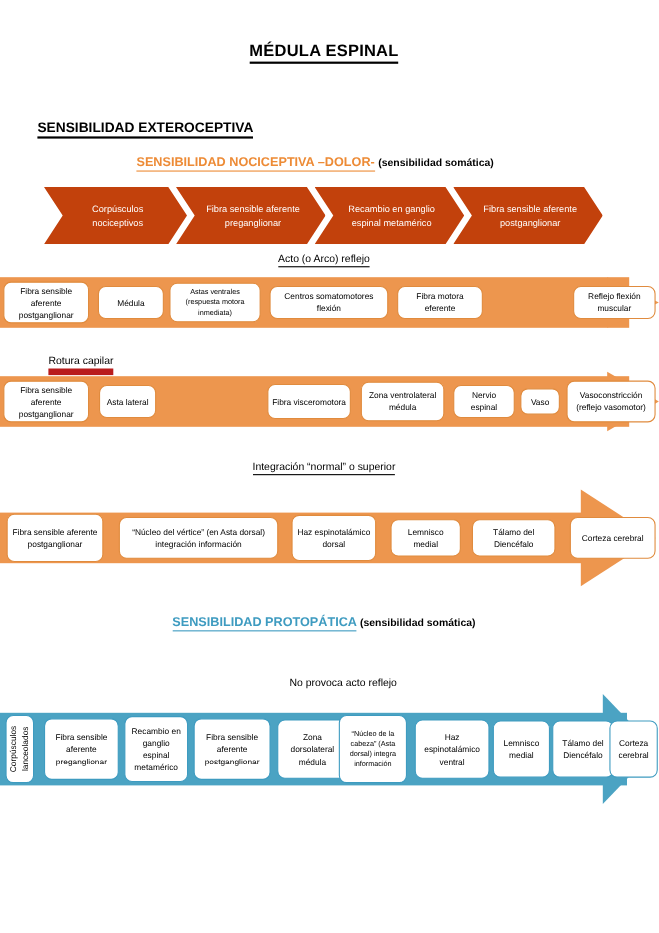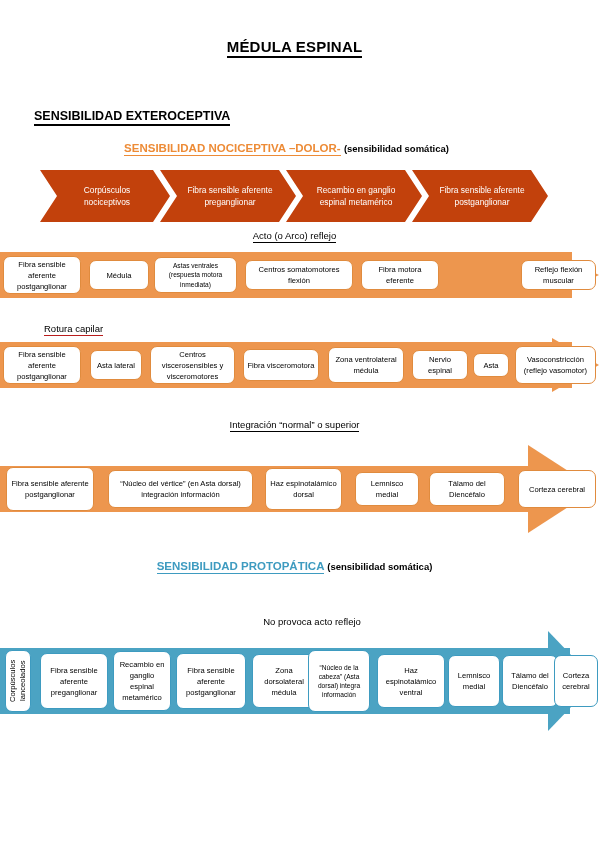--- a/index.html
+++ b/index.html
@@ -45,21 +45,21 @@
 
   .sub-center{
     position:absolute;left:0;right:0;text-align:center;
     font-size:9.5px;color:#000;
   }
   .sub-center.u span{border-bottom:1px solid #000;padding-bottom:1px;}
 
   .sub-left{
     position:absolute;font-size:9.5px;color:#000;
   }
-  .sub-left span{border-bottom:1px solid #b91c1c;padding-bottom:1px;}
+  .sub-left span{border-bottom:6px solid #b91c1c;padding-bottom:1px;}
 
   
   .chev-row{position:absolute;left:40px;top:170px;height:52px;}
   .chev{
     position:absolute;top:0;height:52px;
     background:#c2410c;
     display:flex;align-items:center;justify-content:center;
     color:#ffffff;font-size:8.4px;line-height:1.45;text-align:center;
     clip-path:polygon(0 0, calc(100% - 17px) 0, 100% 50%, calc(100% - 17px) 100%, 0 100%, 17px 50%);
     padding:0 16px 0 20px;box-sizing:border-box;
@@ -167,34 +167,31 @@
   <div class="band orange" style="left:0px;top:342px;width:599px;height:46px;">
     <div class="bar" style="width:572px;"></div>
     <div class="head" style="left:552px;border-top:27px solid transparent;border-bottom:27px solid transparent;border-left:47px solid #ED964E;"></div>
 
     <div class="nbox" style="left:3px;width:78px;height:38px;">
       <span>Fibra sensible aferente postganglionar</span>
     </div>
     <div class="nbox" style="left:90px;width:52px;height:30px;">
       <span>Asta lateral</span>
     </div>
-    <div class="nbox" style="left:150px;width:85px;height:38px;">
-      <span>Centros viscerosensibles y visceromotores</span>
-    </div>
     <div class="nbox" style="left:243px;width:76px;height:32px;">
       <span>Fibra visceromotora</span>
     </div>
     <div class="nbox" style="left:328px;width:76px;height:36px;">
       <span>Zona ventrolateral médula</span>
     </div>
     <div class="nbox" style="left:412px;width:56px;height:30px;">
       <span>Nervio espinal</span>
     </div>
     <div class="nbox" style="left:473px;width:36px;height:24px;">
-      <span>Asta</span>
+      <span>Vaso</span>
     </div>
     <div class="nbox" style="left:515px;width:81px;height:38px;">
       <span>Vasoconstricción (reflejo vasomotor)</span>
     </div>
   </div>
 
   <div class="sub-center u" style="top:419px;">
     <span>Integración “normal” o superior</span>
   </div>
 

